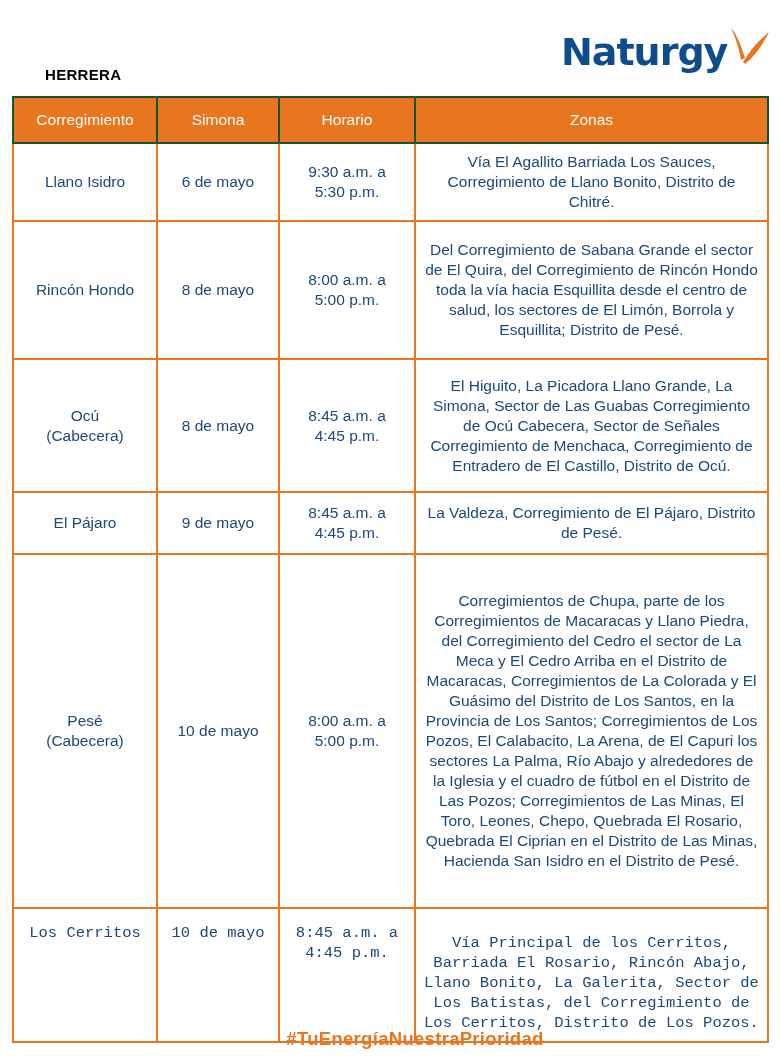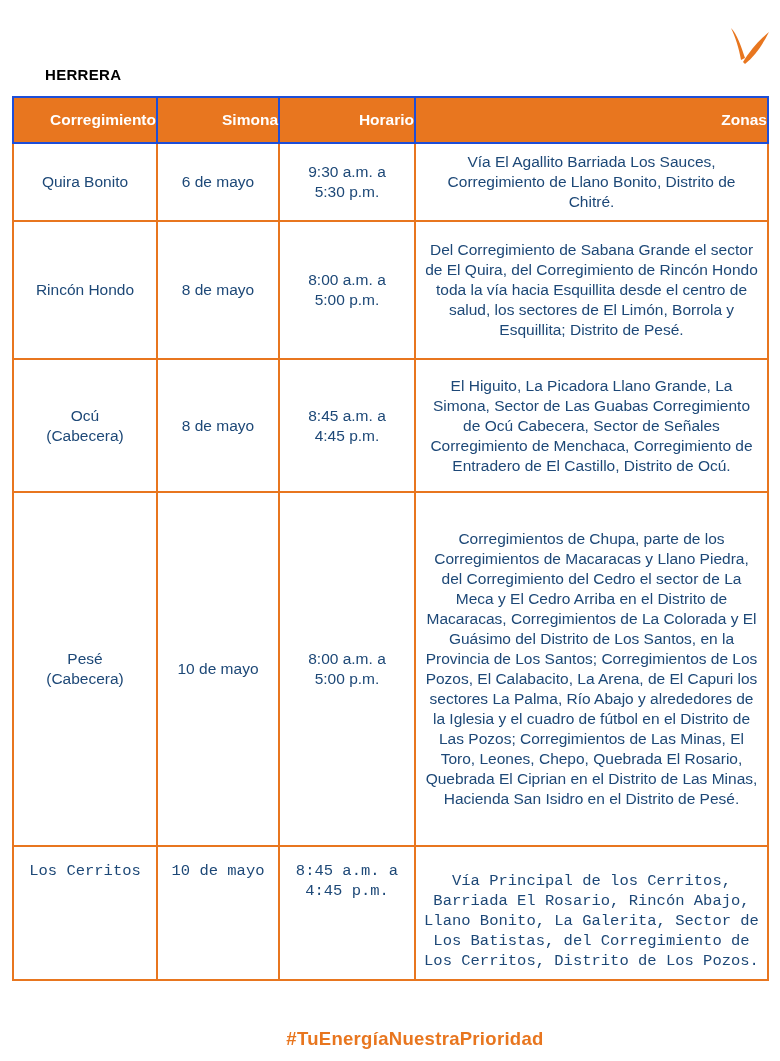--- a/index.html
+++ b/index.html
@@ -19,41 +19,42 @@
       position: absolute; left: 0; top: 8px;
       font-family: "DejaVu Sans", sans-serif; font-weight: bold;
       font-size: 38px; color: #0f4c8c; letter-spacing: -1px;
     }
     .logo-wing { position: absolute; left: 168px; top: 0; }
     table.sched {
       position: absolute; left: 12px; top: 96px;
       width: 755px; border-collapse: collapse; table-layout: fixed;
     }
     table.sched th {
-      background: #e8761f; color: #ffffff; font-weight: bold; font-size: 15.5px;
-      height: 44px; border: 2px solid #1d4ed8; text-align: right; padding: 0;
+      background: #e8761f; color: #ffffff; font-weight: normal; font-size: 15.5px;
+      height: 44px; border: 2px solid #14532d; text-align: center; padding: 0;
     }
     table.sched td {
       border: 2px solid #e8761f; text-align: center; vertical-align: middle;
       font-size: 15.5px; line-height: 20px; color: #1d4877; padding: 0 6px;
     }
     table.sched td.zonas { padding: 8px 8px; }
     tr.top-aligned td { vertical-align: top; padding-top: 14px; font-family: Liberation Mono, monospace; }
     tr.top-aligned td.zonas { padding-top: 24px; padding-bottom: 8px; }
     .footer {
       position: absolute; left: 0; width: 780px; top: 1028px; text-align: center;
       color: #e8761f; font-weight: bold; font-size: 18.5px; letter-spacing: 0.3px; margin-left: 25px;
     }
   </style>
 </head>
 <body>
 
 <div class="region">HERRERA</div>
 
 <div class="logo">
+  <span class="logo-text">Naturgy</span>
   <svg class="logo-wing" width="42" height="50" viewBox="0 0 42 50">
     <path d="M2 6 C6 14 10 26 12 38 L16 36 C12 24 8 12 2 6 Z" fill="#e8761f"></path>
     <path d="M14 40 C20 30 30 18 40 10 C34 22 26 34 16 42 Z" fill="#e8761f"></path>
   </svg>
 </div>
 
 <table class="sched">
   <colgroup>
     <col style="width:144px">
     <col style="width:122px">
@@ -63,36 +64,42 @@
   <thead>
     <tr>
       <th>Corregimiento</th>
       <th>Simona</th>
       <th>Horario</th>
       <th>Zonas</th>
     </tr>
   </thead>
   <tbody>
     <tr style="height:78px">
-      <td>Quira Bonito</td>
+      <td>Llano Isidro</td>
       <td>6 de mayo</td>
       <td style="padding:0 14px">9:30 a.m. a 5:30 p.m.</td>
       <td class="zonas">Vía El Agallito Barriada Los Sauces, Corregimiento de Llano Bonito, Distrito de Chitré.</td>
     </tr>
     <tr style="height:138px">
       <td>Rincón Hondo</td>
       <td>8 de mayo</td>
       <td style="padding:0 14px">8:00 a.m. a 5:00 p.m.</td>
       <td class="zonas">Del Corregimiento de Sabana Grande el sector de El Quira, del Corregimiento de Rincón Hondo toda la vía hacia Esquillita desde el centro de salud, los sectores de El Limón, Borrola y Esquillita; Distrito de Pesé.</td>
     </tr>
     <tr style="height:133px">
       <td style="padding:0 32px">Ocú (Cabecera)</td>
       <td>8 de mayo</td>
       <td style="padding:0 14px">8:45 a.m. a 4:45 p.m.</td>
       <td class="zonas">El Higuito, La Picadora Llano Grande, La Simona, Sector de Las Guabas Corregimiento de Ocú Cabecera, Sector de Señales Corregimiento de Menchaca, Corregimiento de Entradero de El Castillo, Distrito de Ocú.</td>
+    </tr>
+    <tr style="height:62px">
+      <td>El Pájaro</td>
+      <td>9 de mayo</td>
+      <td style="padding:0 14px">8:45 a.m. a 4:45 p.m.</td>
+      <td class="zonas">La Valdeza, Corregimiento de El Pájaro, Distrito de Pesé.</td>
     </tr>
     <tr style="height:354px">
       <td style="padding:0 24px">Pesé (Cabecera)</td>
       <td>10 de mayo</td>
       <td style="padding:0 14px">8:00 a.m. a 5:00 p.m.</td>
       <td class="zonas">Corregimientos de Chupa, parte de los Corregimientos de Macaracas y Llano Piedra, del Corregimiento del Cedro  el sector de La Meca y El Cedro Arriba en el Distrito de Macaracas, Corregimientos de La Colorada y  El Guásimo del Distrito de Los Santos, en la Provincia de Los Santos; Corregimientos de Los Pozos, El Calabacito, La Arena, de El Capuri los sectores La Palma, Río Abajo y alrededores de la Iglesia y el cuadro de fútbol en el Distrito de Las Pozos; Corregimientos de Las Minas, El Toro, Leones, Chepo, Quebrada El Rosario, Quebrada El Ciprian en el Distrito de Las Minas, Hacienda San Isidro en el Distrito de Pesé.</td>
     </tr>
     <tr class="top-aligned" style="height:116px">
       <td>Los Cerritos</td>
       <td>10 de mayo</td>

